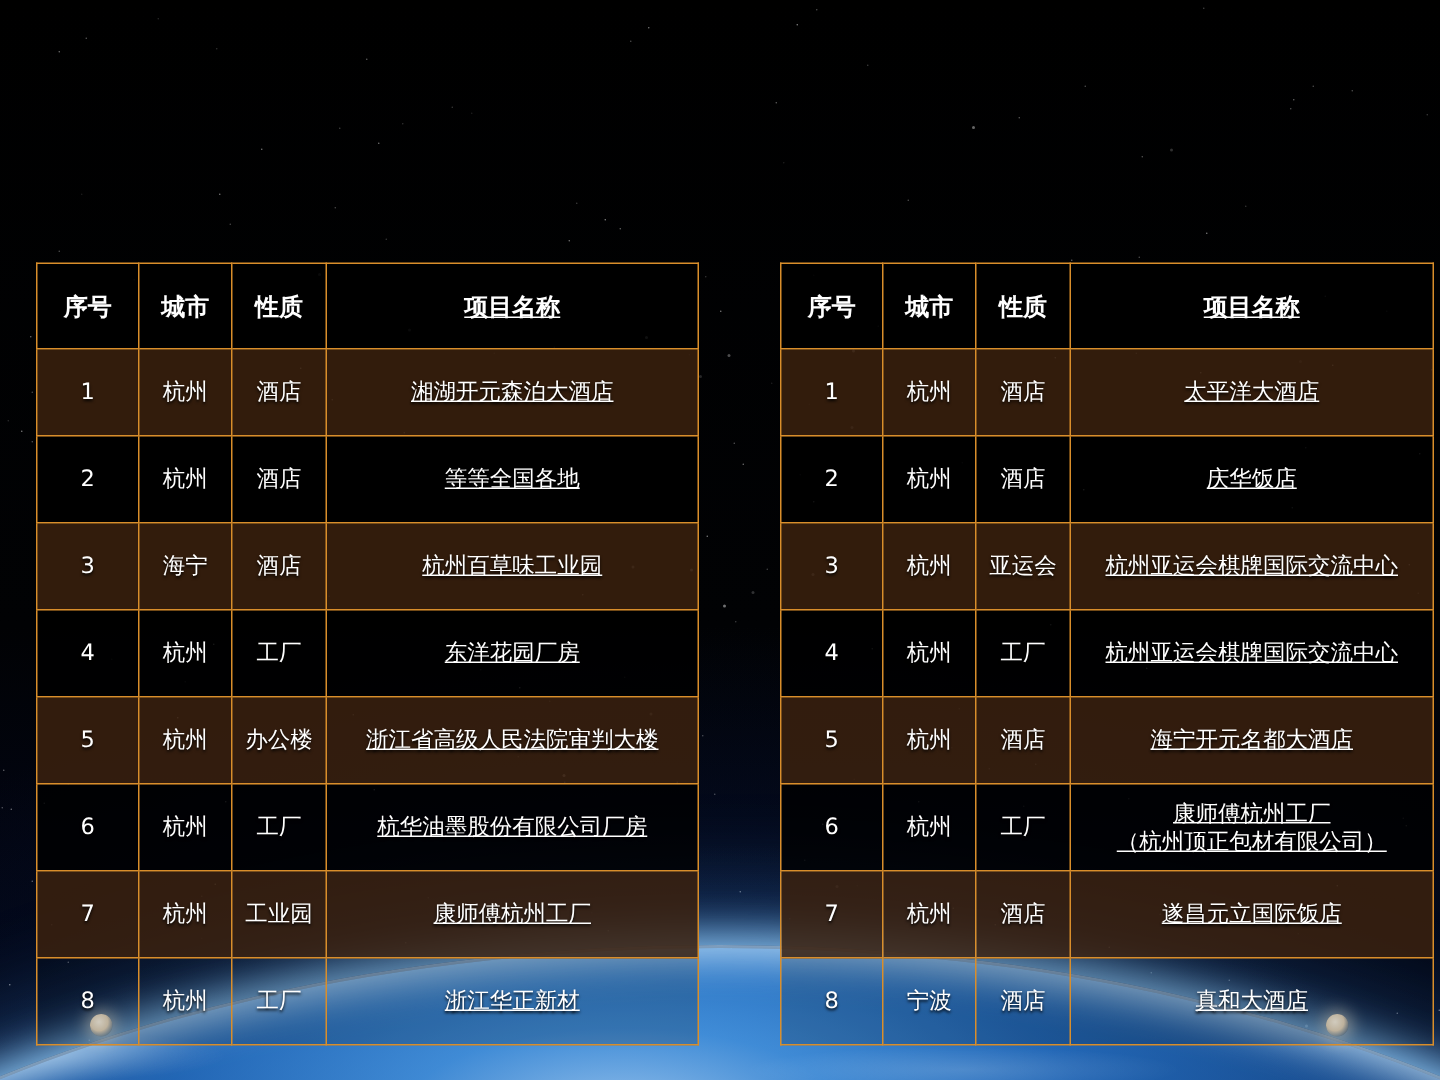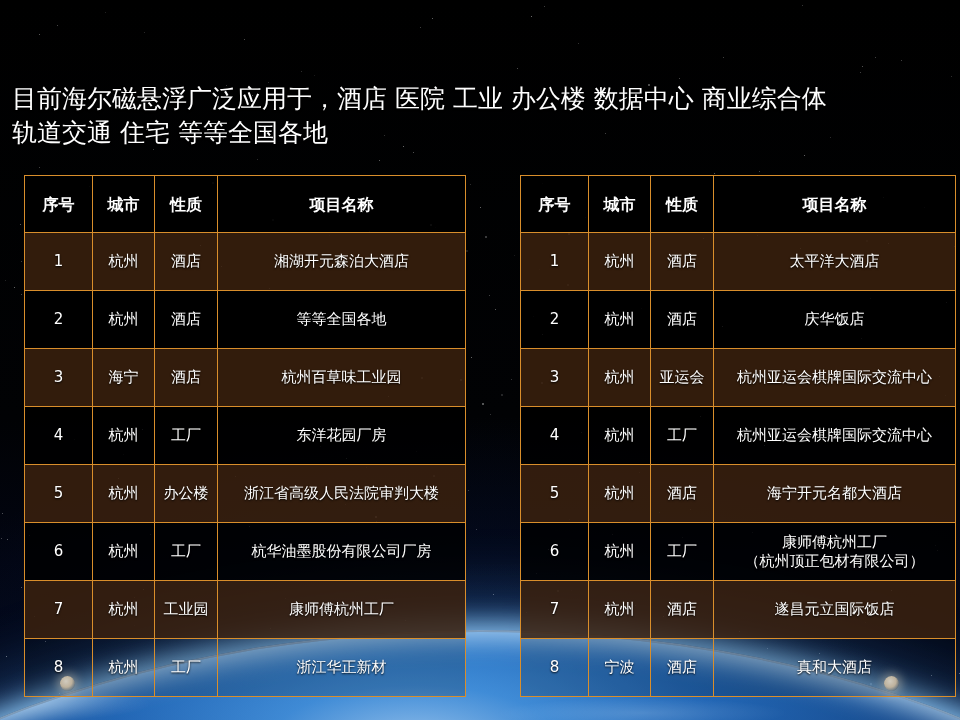--- a/index.html
+++ b/index.html
@@ -110,21 +110,21 @@
     height:56px;
     font-weight:bold;font-size:16px;
     background:rgba(0,0,0,.88);
   }
   .tbl tbody tr.row-odd td{background:rgba(58,33,14,.86);}
   .tbl tbody tr.row-even td{background:rgba(0,0,0,.80);}
   .tbl tbody tr.row-translucent td{background:rgba(0,0,0,.18);}
   .c-idx{width:67px;}
   .c-city{width:61px;}
   .c-type{width:62px;}
-  .c-name{width:auto;}
+  .c-name{width:auto;text-decoration:underline;}
   .idx{font-size:14px;}
   .nm2{font-size:14px;line-height:19px;white-space:pre-line;}
 </style>
 </head>
 <body>
 
 <div id="stage">
 
   <div class="bg-space"></div>
   <div id="starfield">
@@ -320,22 +320,20 @@
       <div class="star" style="left: 870px; top: 298px; width: 1px; height: 1px; opacity: 0.3;"></div>
     </div>
   <div class="earth-haze"></div>
   <div class="earth-body"></div>
   <div class="earth-clouds"></div>
   <div class="earth-rim"></div>
   <div class="glow-dot" style="left:60px;top:676px;"></div>
   <div class="glow-dot" style="left:884px;top:676px;"></div>
 
 
-  <div class="subtitle">目前海尔磁悬浮广泛应用于，酒店 医院 工业 办公楼 数据中心 商业综合体
-轨道交通 住宅 等等全国各地</div>
 
   <table class="tbl" id="table-left">
     <thead>
       <tr>
         <th class="c-idx">序号</th>
         <th class="c-city">城市</th>
         <th class="c-type">性质</th>
         <th class="c-name">项目名称</th>
       </tr>
     </thead>

